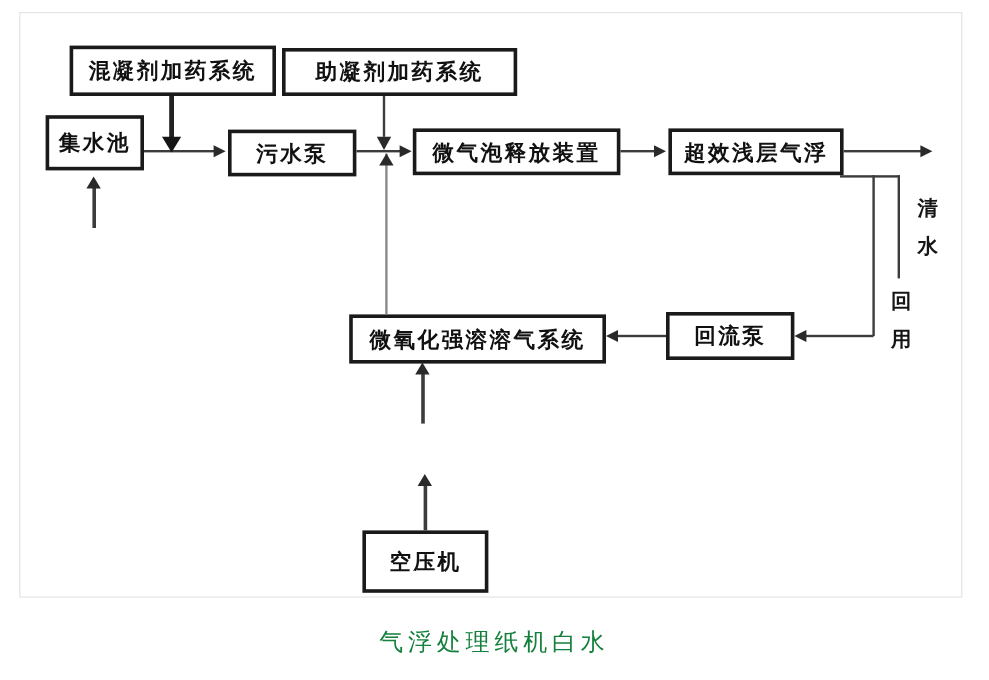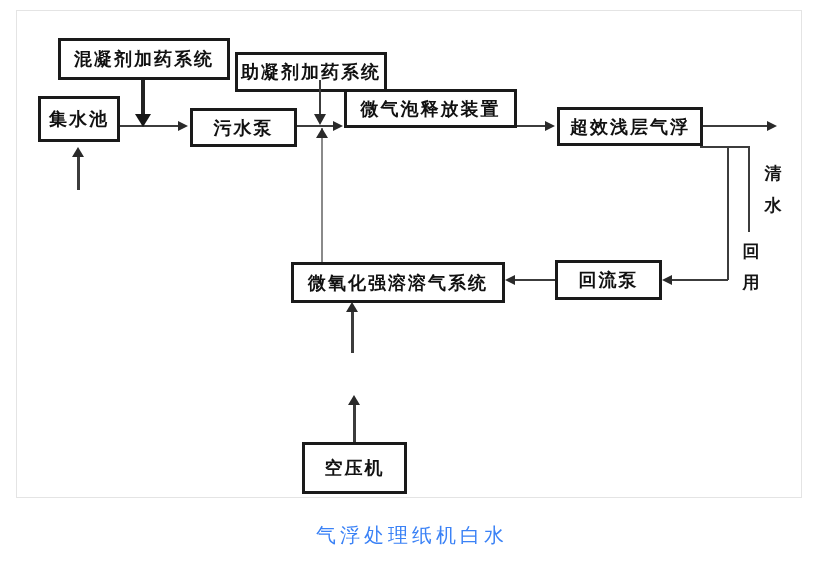--- a/index.html
+++ b/index.html
@@ -16,41 +16,41 @@
   .arr{position:absolute;width:0;height:0;}
   .arr-r{border-top:5px solid transparent;border-bottom:5px solid transparent;border-left:10px solid #2a2a2a;}
   .arr-l{border-top:5px solid transparent;border-bottom:5px solid transparent;border-right:10px solid #2a2a2a;}
   .arr-u{border-left:6px solid transparent;border-right:6px solid transparent;border-bottom:10px solid #2a2a2a;}
   .arr-d{border-left:6px solid transparent;border-right:6px solid transparent;border-top:11px solid #2a2a2a;}
   .arr-d.big{border-left:8px solid transparent;border-right:8px solid transparent;border-top:13px solid #161616;}
   .lbl{position:absolute;font-weight:bold;color:#151515;font-size:17px;white-space:nowrap;}
   .lbl-2line{text-align:center;line-height:36px;}
   .lbl-vert{width:22px;word-break:break-all;white-space:normal;text-align:center;}
   #caption{position:absolute;left:0;top:522px;width:100%;text-align:center;
-           font-size:20px;letter-spacing:4px;color:#3b82f6;font-weight:normal;}
+           font-size:20px;letter-spacing:4px;color:#15803d;font-weight:normal;}
 </style>
 </head>
 <body>
 
 <div id="page">
   <div id="frame"></div>
 
   <div class="node" style="left:58px;top:38px;width:172px;height:42px">
     <span>混凝剂加药系统</span>
   </div>
-  <div class="node" style="left:235px;top:52px;width:152px;height:40px">
+  <div class="node" style="left:235px;top:40px;width:196px;height:40px">
     <span>助凝剂加药系统</span>
   </div>
   <div class="node" style="left:38px;top:96px;width:82px;height:46px">
     <span>集水池</span>
   </div>
   <div class="node" style="left:190px;top:108px;width:107px;height:39px">
     <span>污水泵</span>
   </div>
-  <div class="node" style="left:344px;top:89px;width:173px;height:39px">
+  <div class="node" style="left:344px;top:107px;width:173px;height:39px">
     <span>微气泡释放装置</span>
   </div>
   <div class="node" style="left:557px;top:107px;width:146px;height:39px">
     <span>超效浅层气浮</span>
   </div>
   <div class="node" style="left:555px;top:260px;width:107px;height:40px">
     <span>回流泵</span>
   </div>
   <div class="node" style="left:291px;top:262px;width:214px;height:41px">
     <span>微氧化强溶溶气系统</span>

